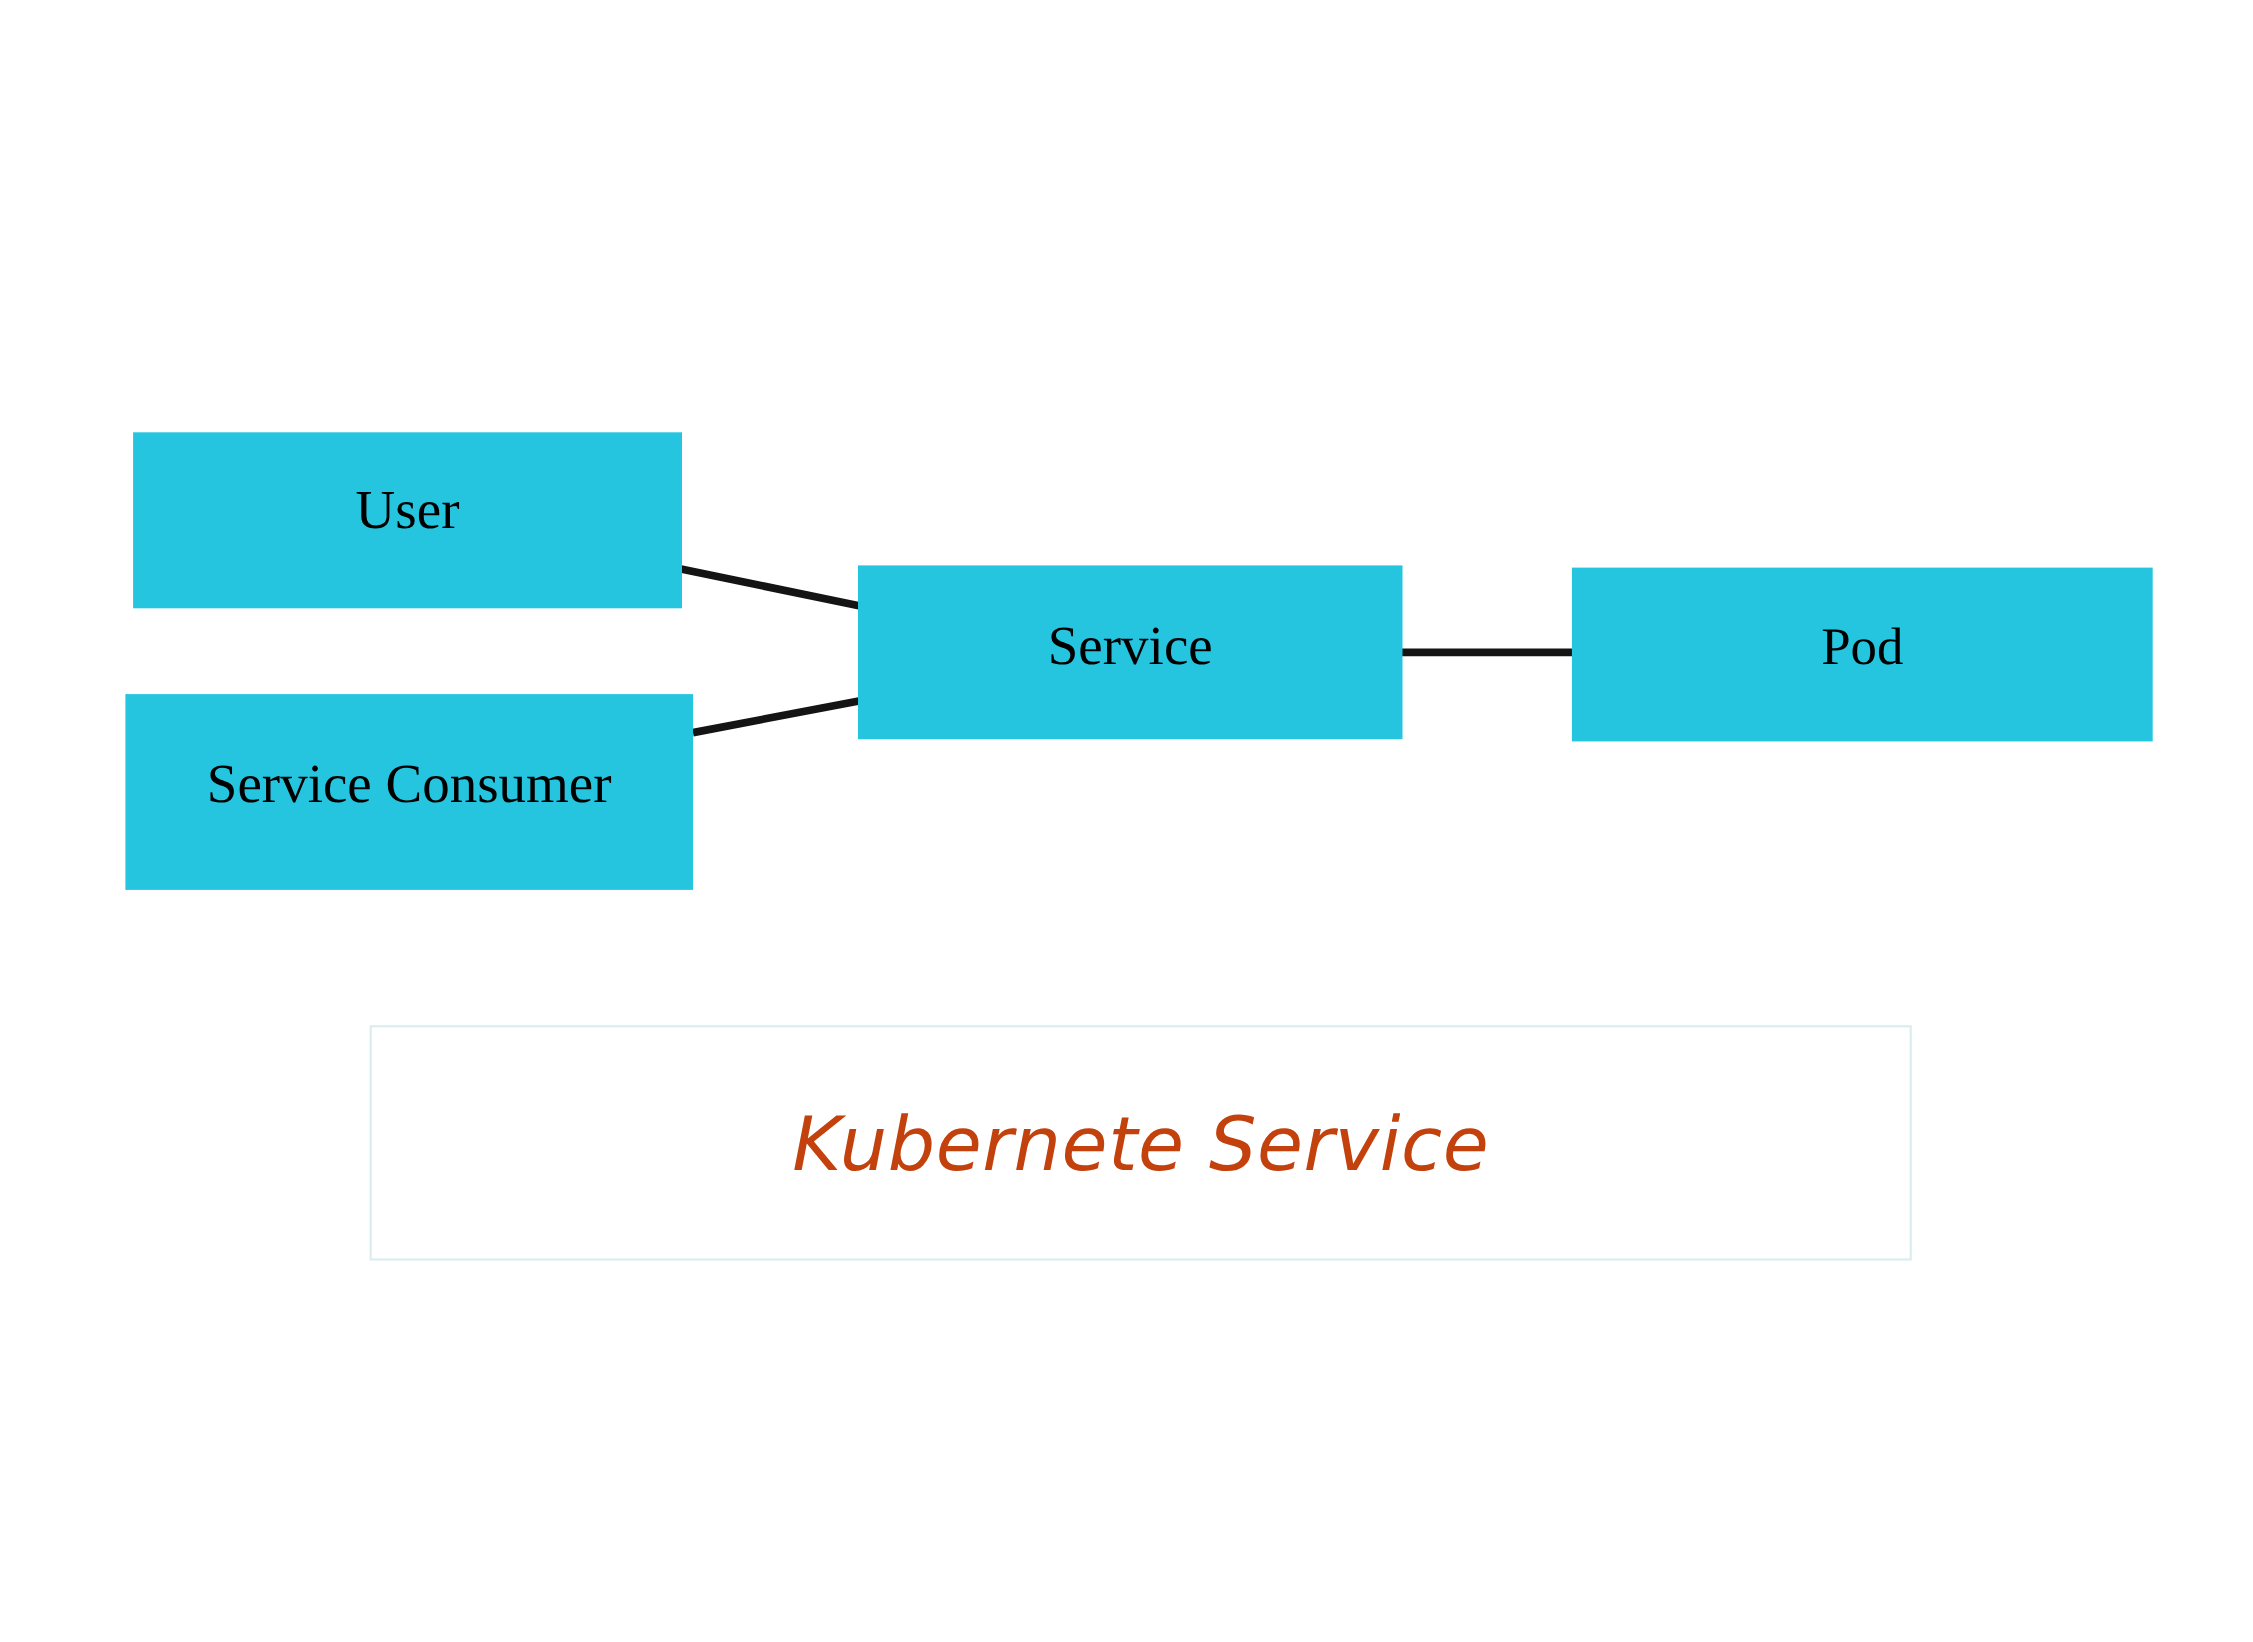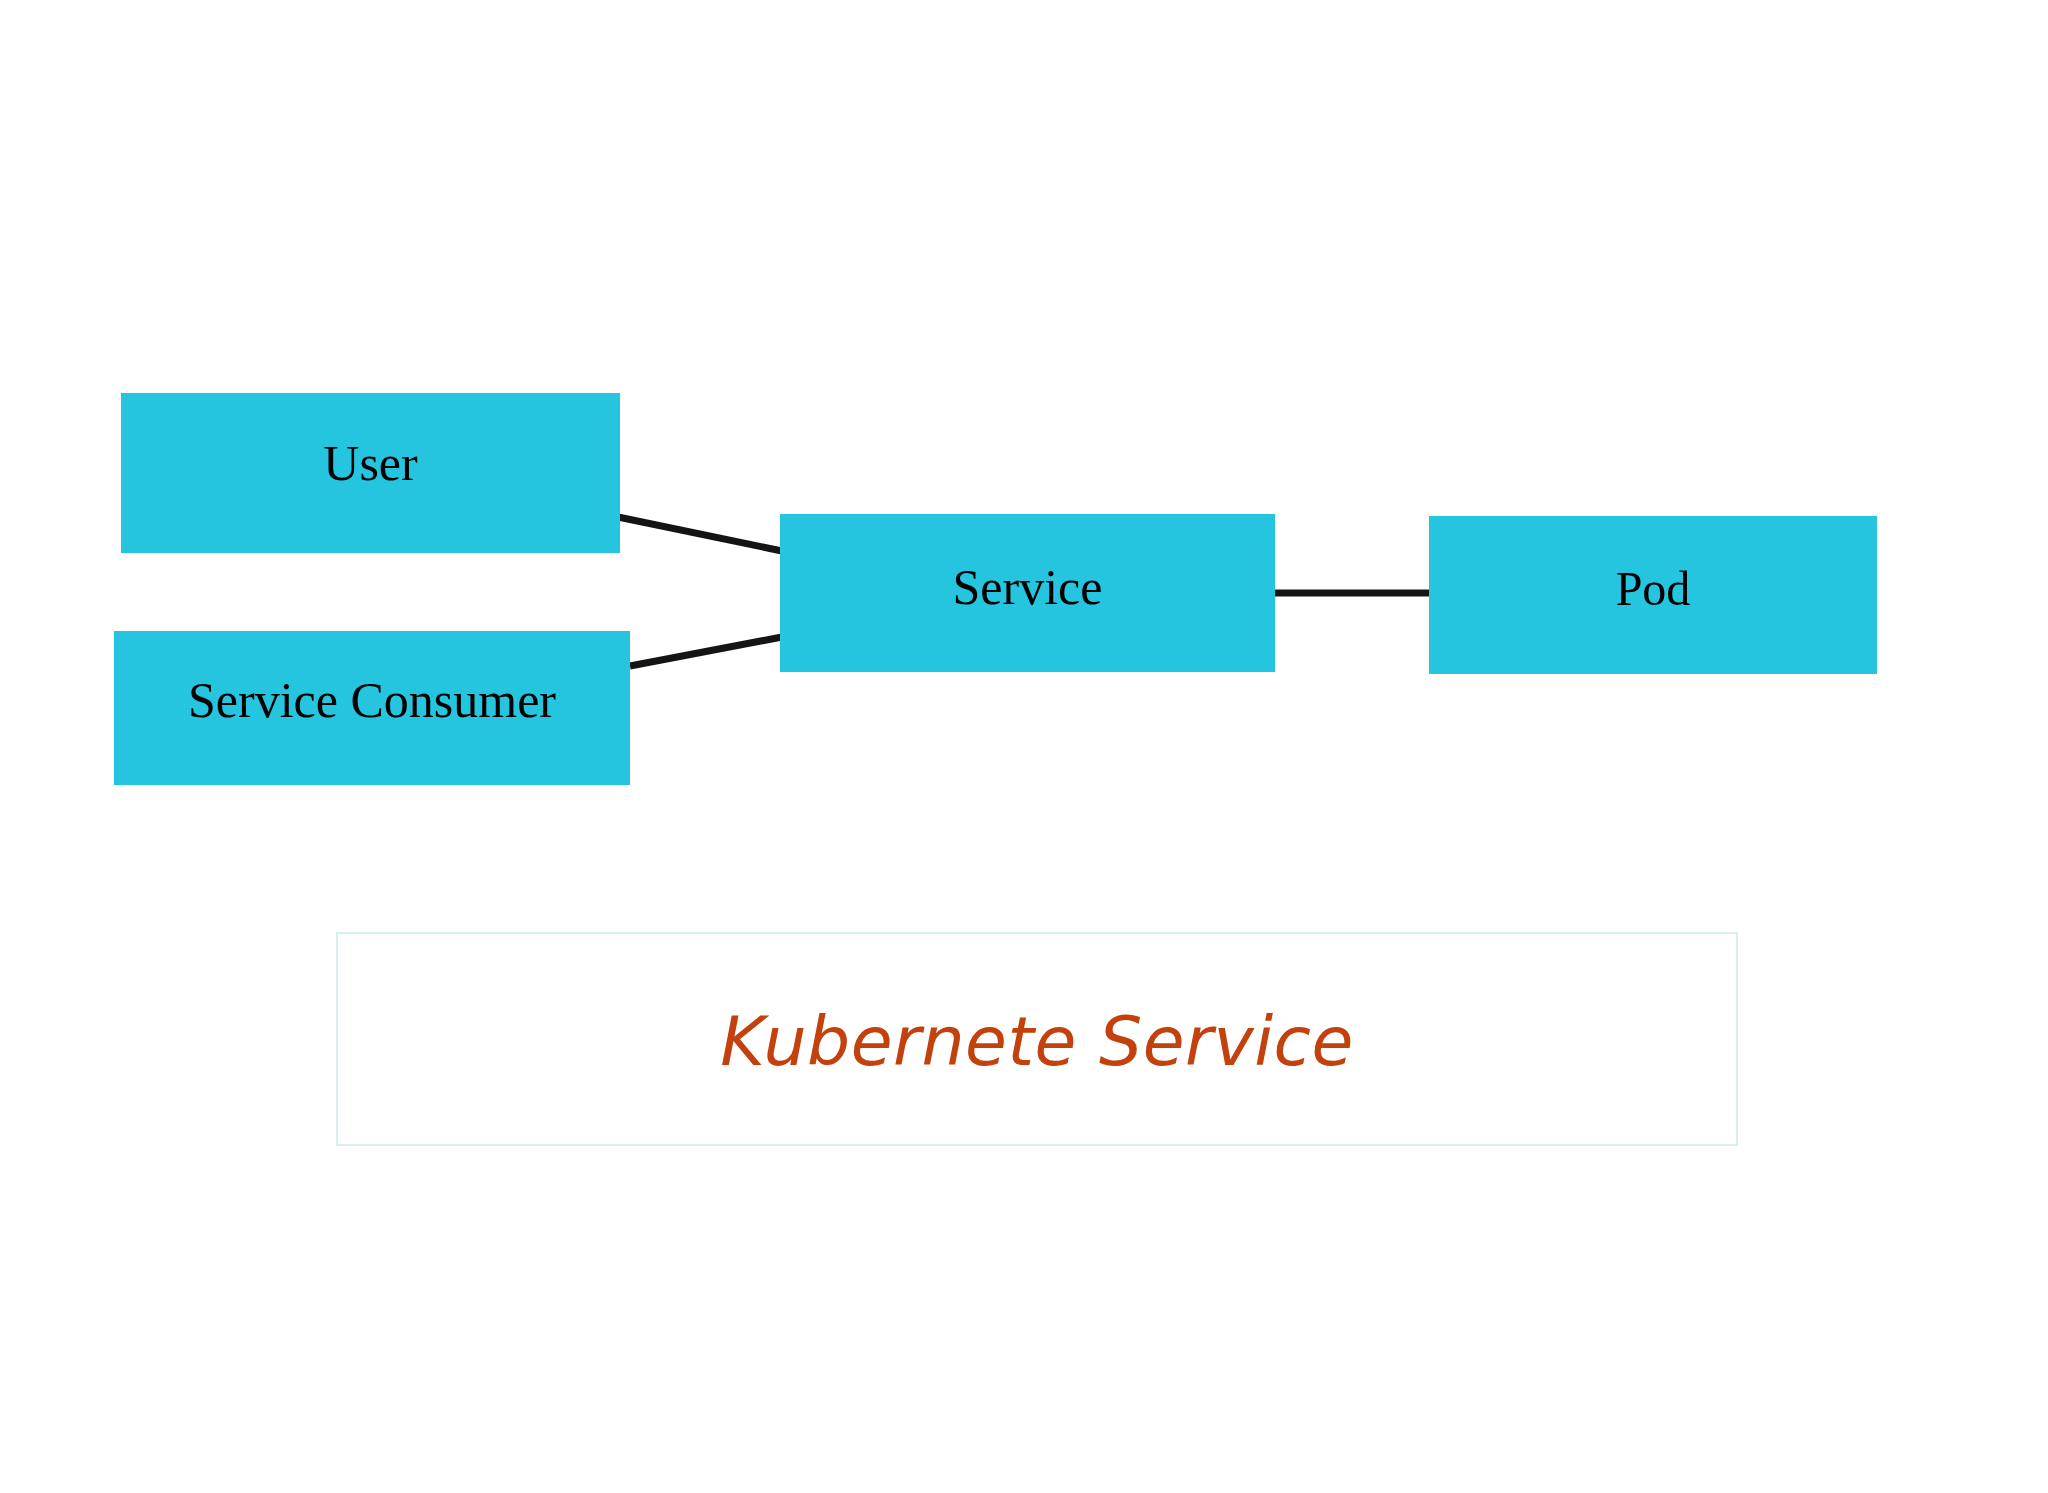--- a/index.html
+++ b/index.html
@@ -59,42 +59,42 @@
   }
   #node-user .node-label {
     font-size: 50px;
     transform: translateY(-10px);
   }
 
   #node-service-consumer {
     left: 102px;
     top: 631px;
     width: 516px;
-    height: 154px;
+    height: 178px;
   }
   #node-service-consumer .node-label {
     font-size: 50px;
     transform: translateY(-8px);
   }
 
   #node-service {
     left: 768px;
     top: 514px;
     width: 495px;
     height: 158px;
   }
   #node-service .node-label {
     font-size: 50px;
     transform: translateY(-6px);
   }
 
   #node-pod {
     left: 1417px;
     top: 516px;
-    width: 448px;
+    width: 528px;
     height: 158px;
   }
   #node-pod .node-label {
     font-size: 48px;
     transform: translateY(-6px);
   }
 
   
   #caption-panel {
     position: absolute;

